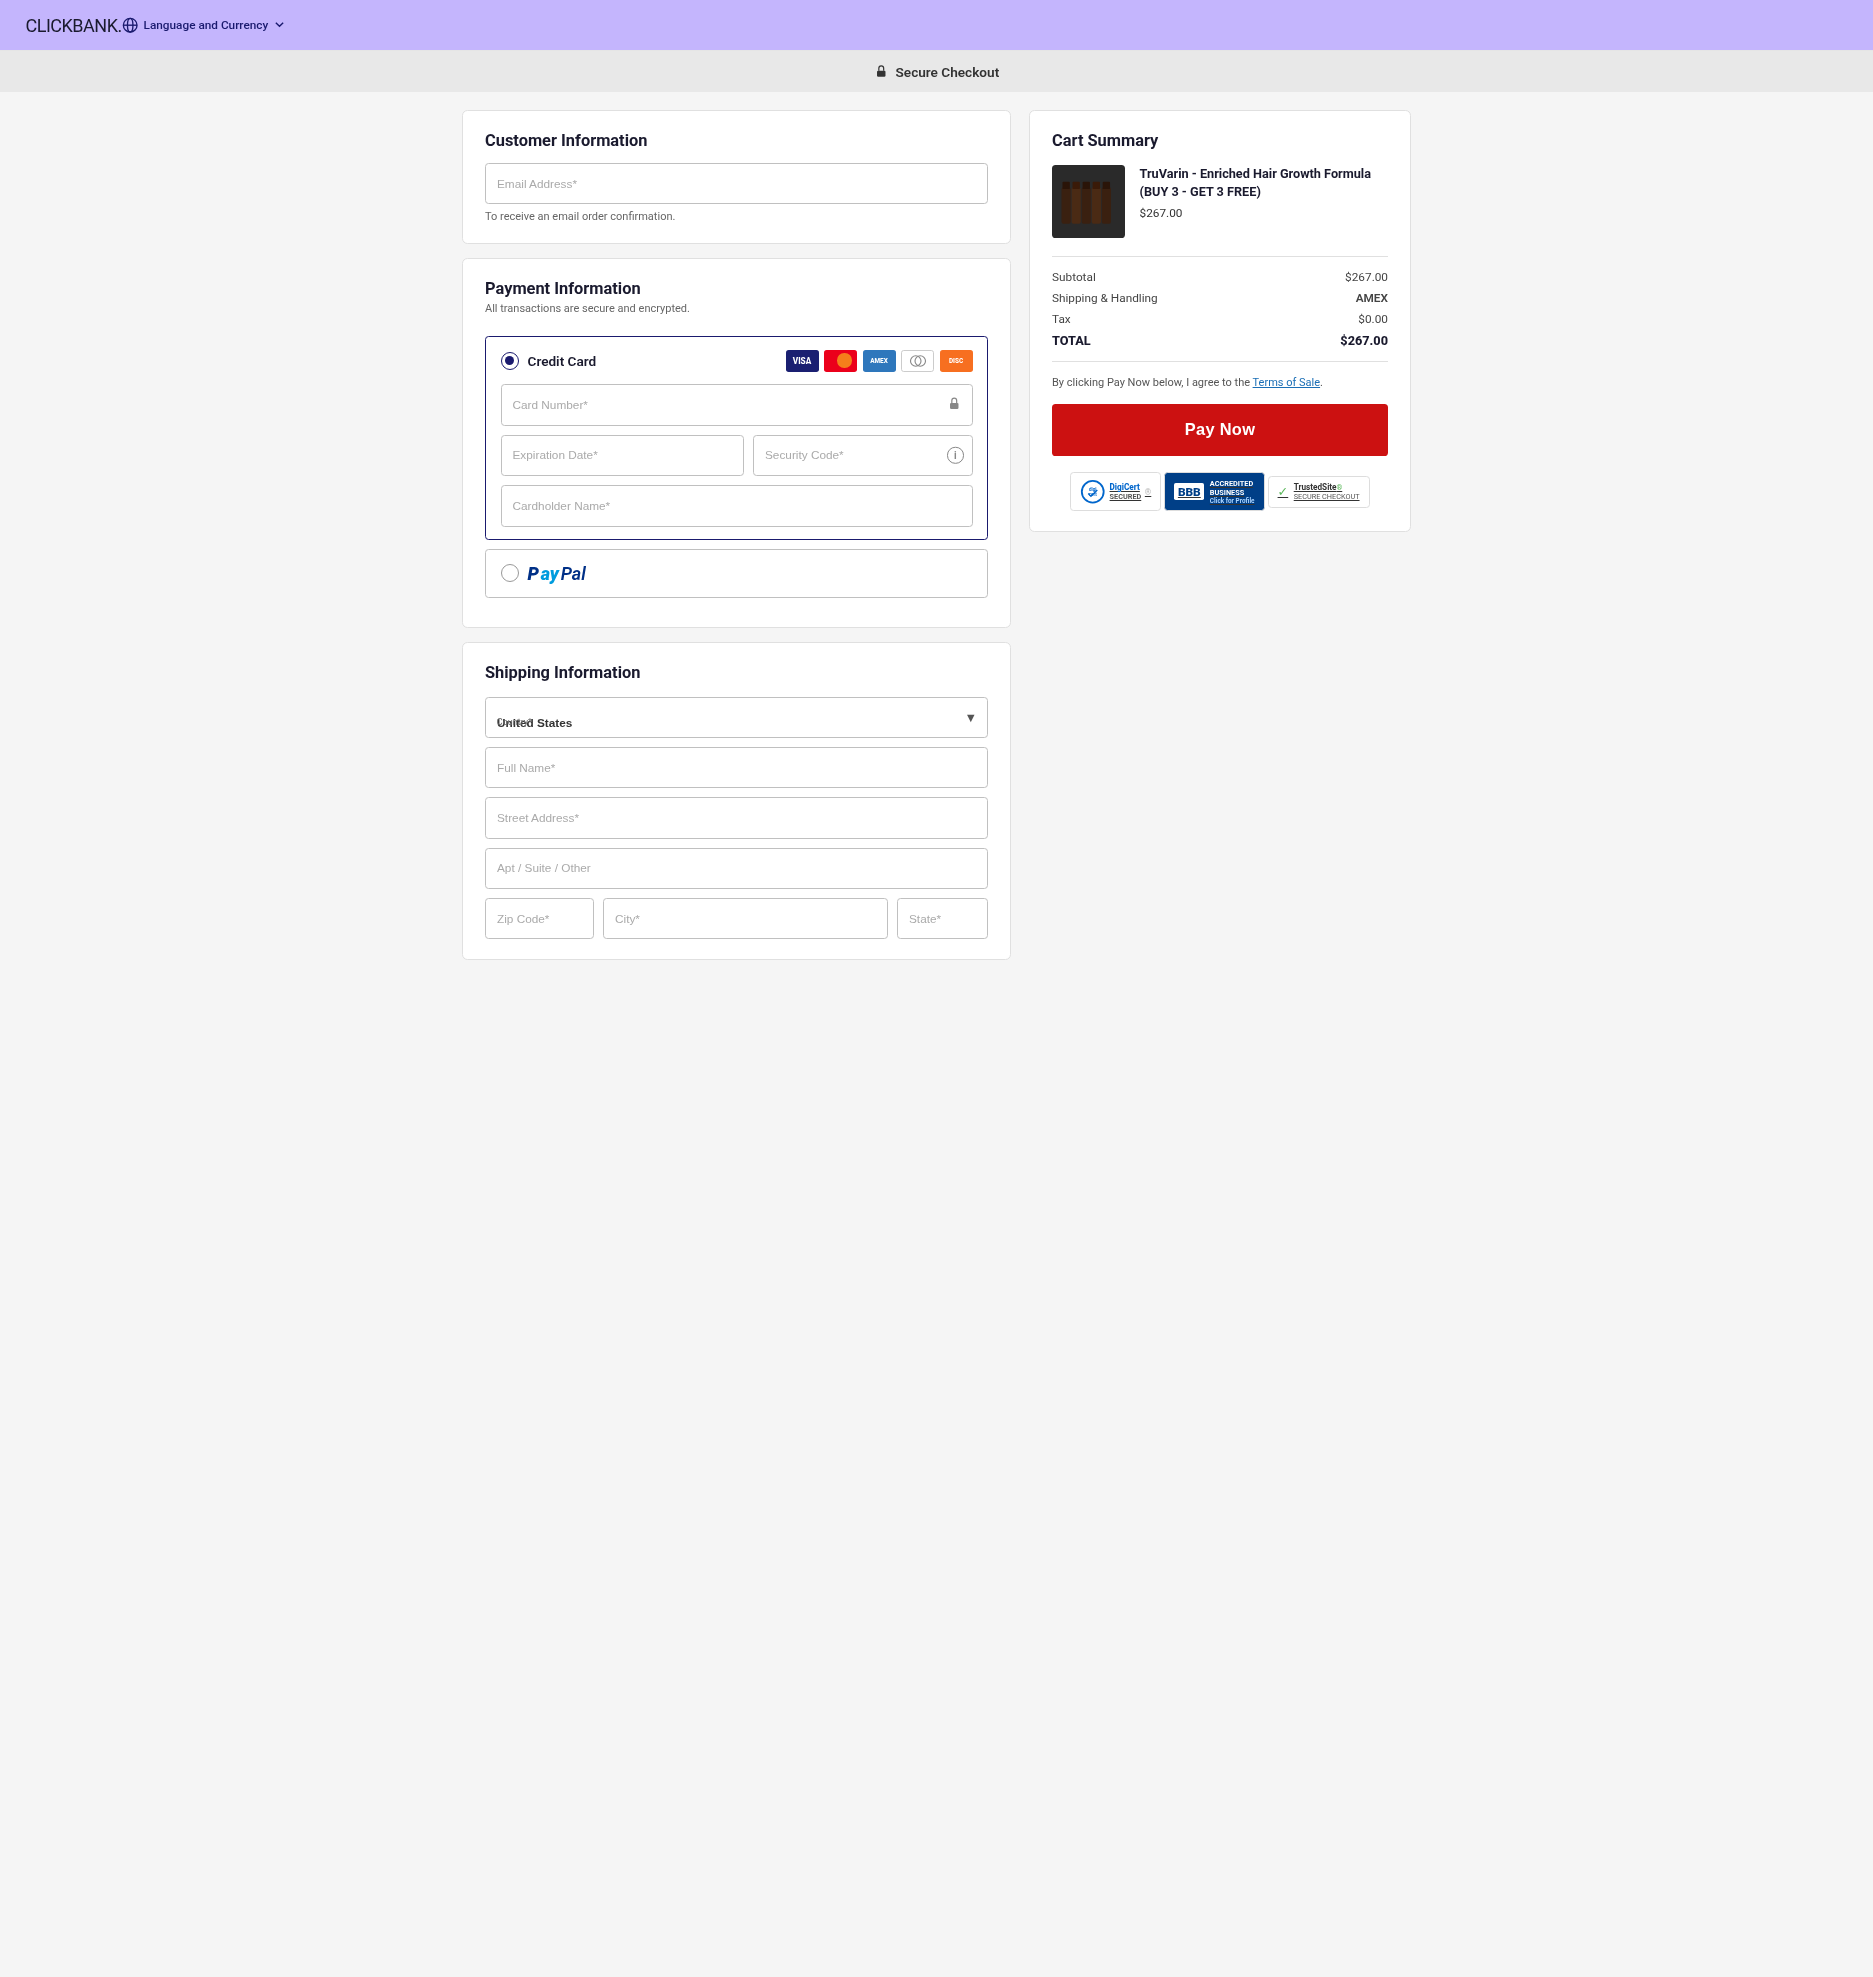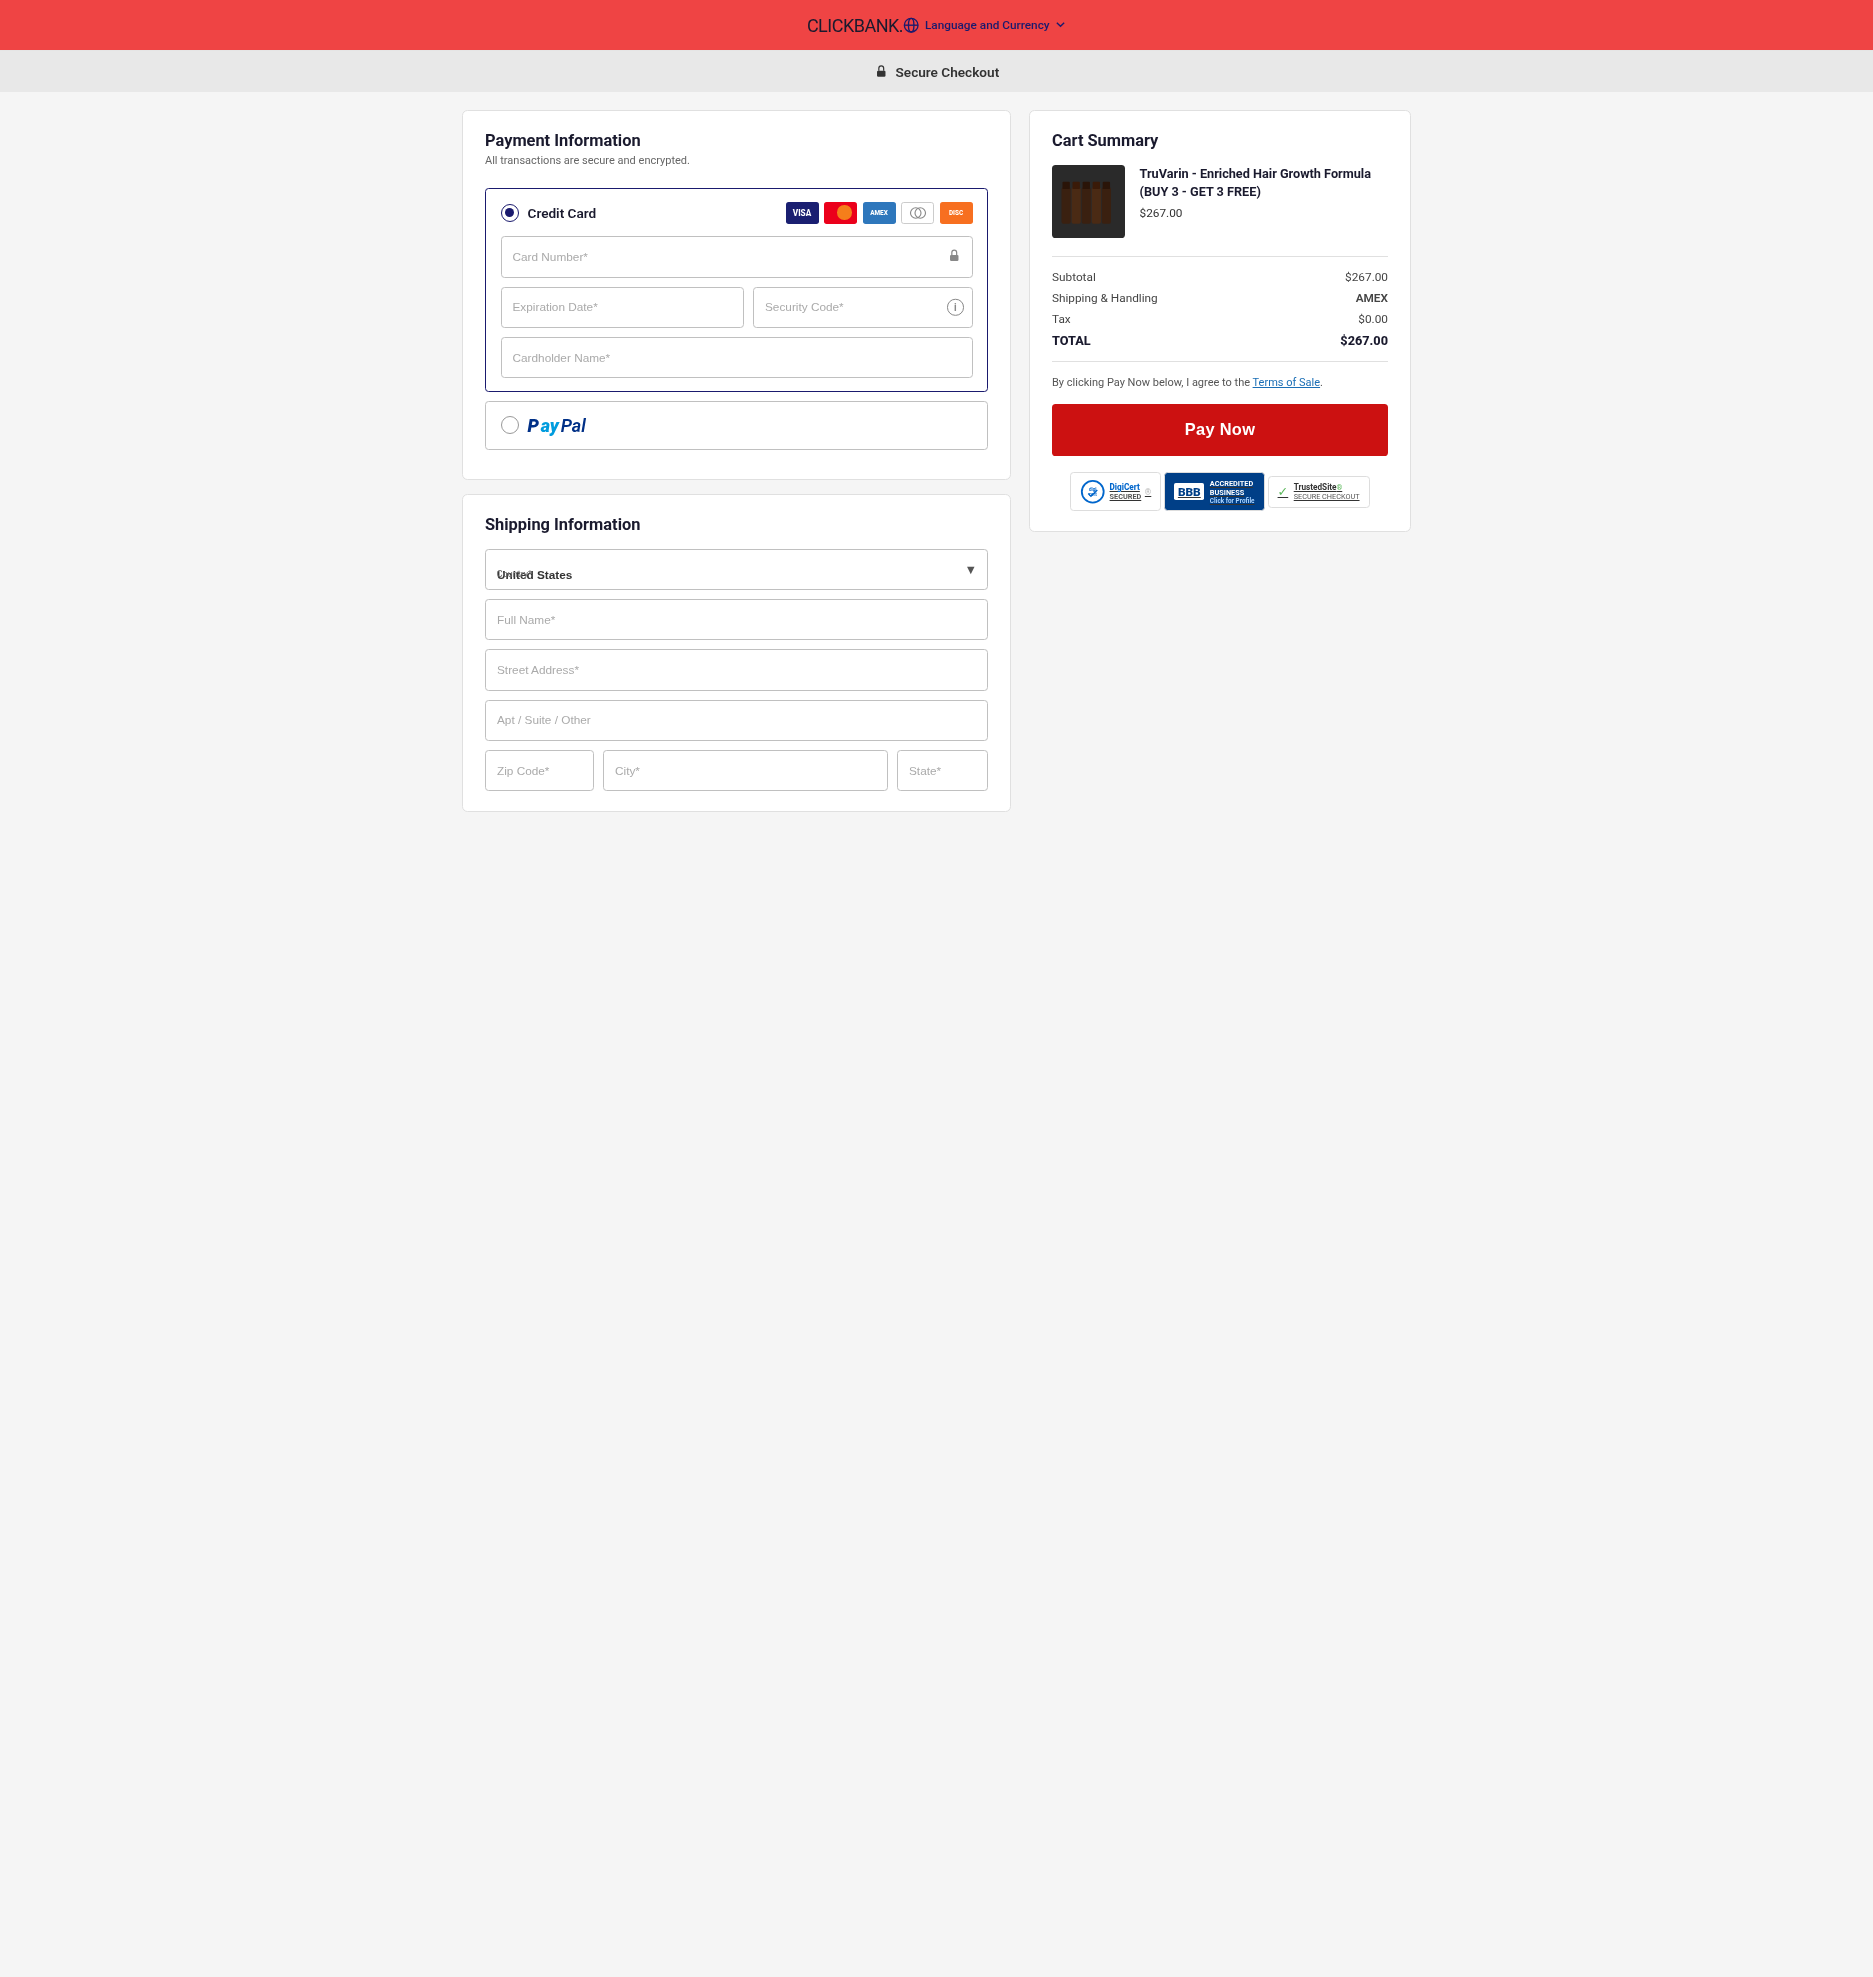--- a/index.html
+++ b/index.html
@@ -5,24 +5,24 @@
     * { box-sizing: border-box; margin: 0; padding: 0; }
     body {
       font-family: -apple-system, BlinkMacSystemFont, 'Segoe UI', Roboto, sans-serif;
       background: #f5f5f5;
       color: #333;
       font-size: 12.7px;
     }
 
     
     .header {
-      background: #ef4444;
+      background: #c4b5fd;
       padding: 14.5px 25.5px;
       display: flex;
-      justify-content: center;
+      justify-content: flex-start;
       align-items: center;
       border-bottom: 0.9px solid #e5e5e5;
     }
     .logo {
       font-size: 18px;
       font-weight: 900;
       color: #1a1a2e;
       letter-spacing: -0.5px;
     }
     .logo span {
@@ -474,20 +474,27 @@
     <rect x="5" y="11" width="14" height="10" rx="2"></rect>
     <path d="M8 11V7a4 4 0 018 0v4" stroke="#333" stroke-width="2" fill="none"></path>
   </svg>
   <span>Secure Checkout</span>
 </div>
 
 <div class="main-content">
 
   <div class="left-col">
 
+    <div class="card">
+      <div class="card-title">Customer Information</div>
+      <div style="margin-top:12.7px;">
+        <input class="input-field" type="email" placeholder="Email Address*" style="">
+        <div class="email-hint">To receive an email order confirmation.</div>
+      </div>
+    </div>
 
     <div class="card">
       <div class="card-title">Payment Information</div>
       <div class="card-subtitle">All transactions are secure and encrypted.</div>
 
       <div class="payment-options">
 
         <div class="payment-option active">
           <div class="payment-option-header">
             <div class="radio-btn selected"></div>

